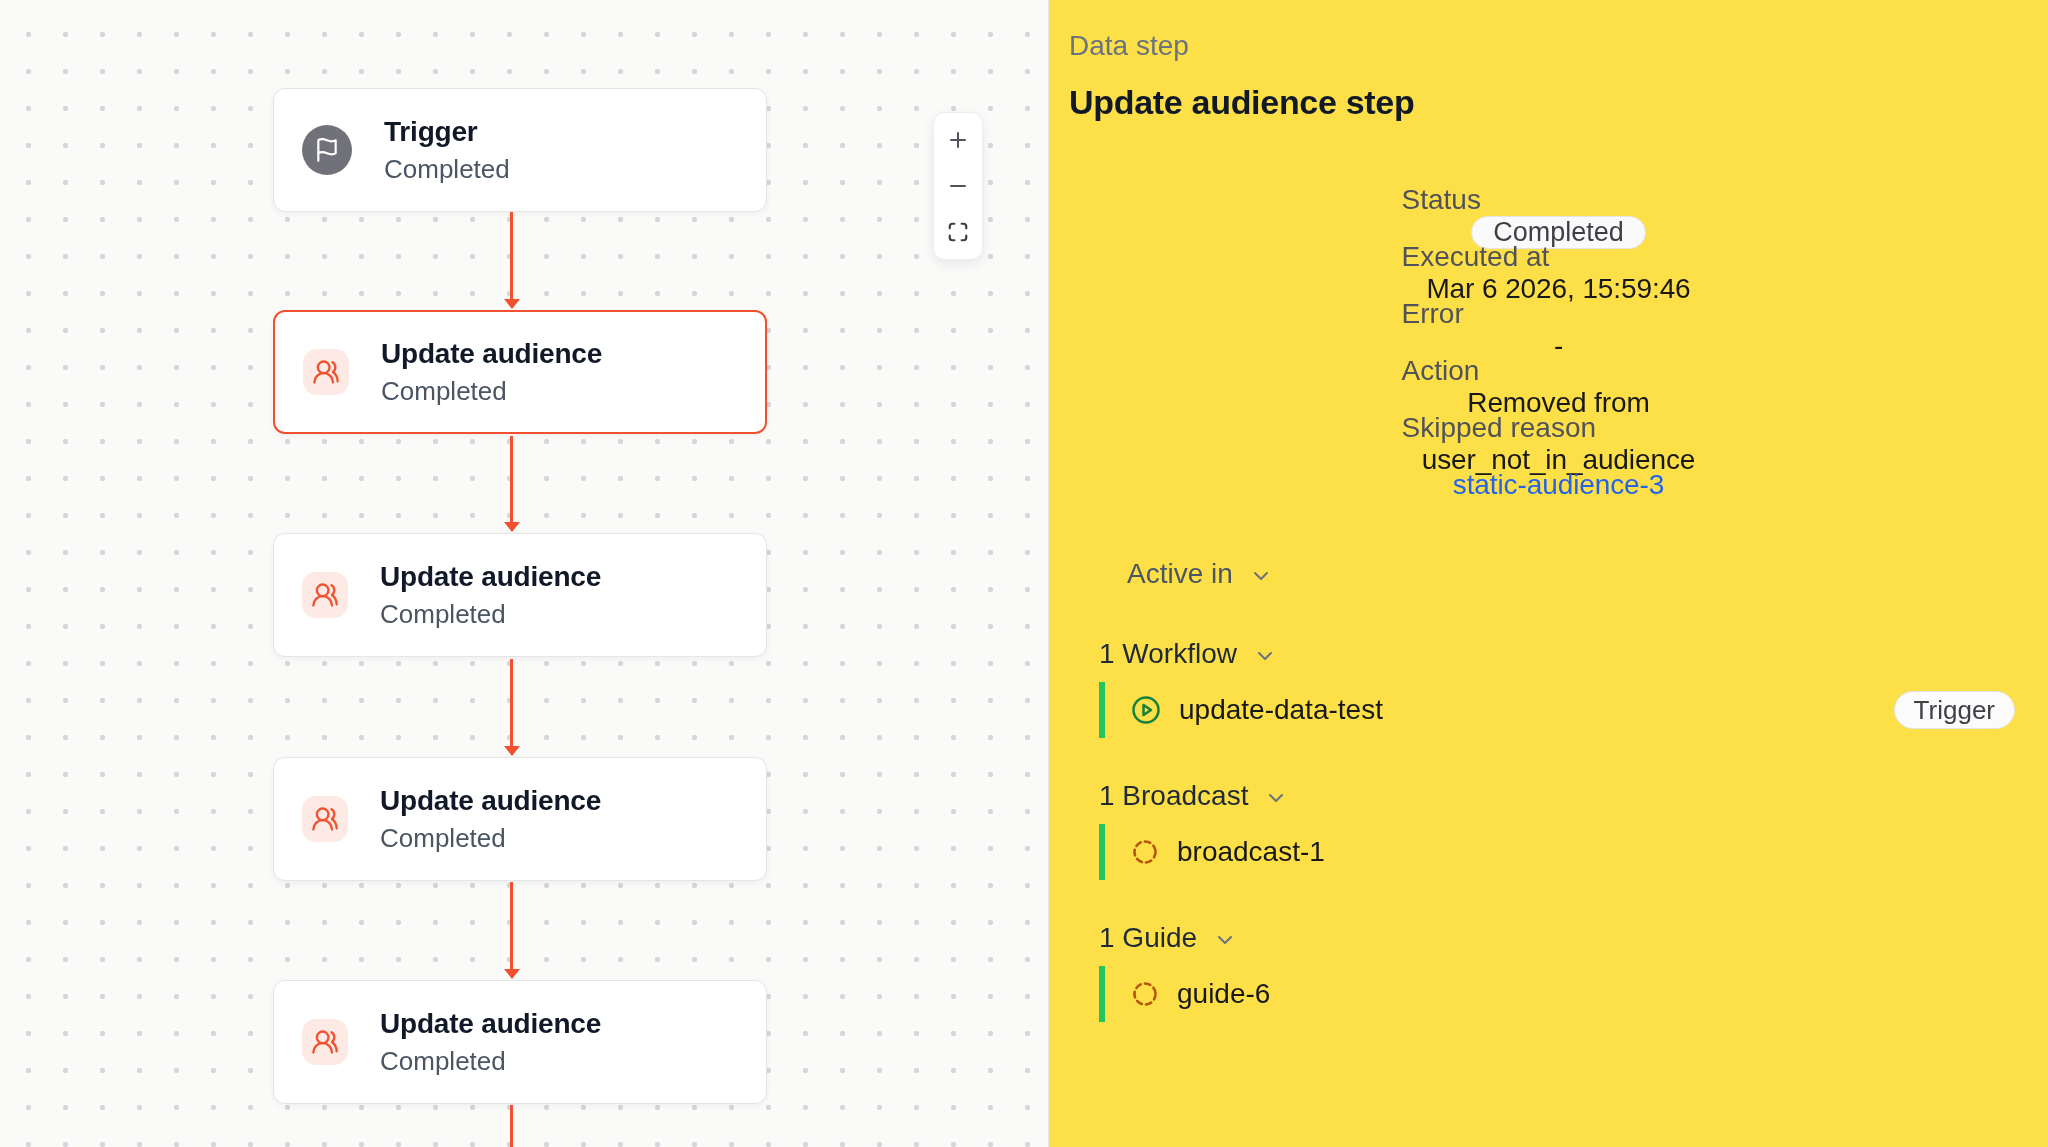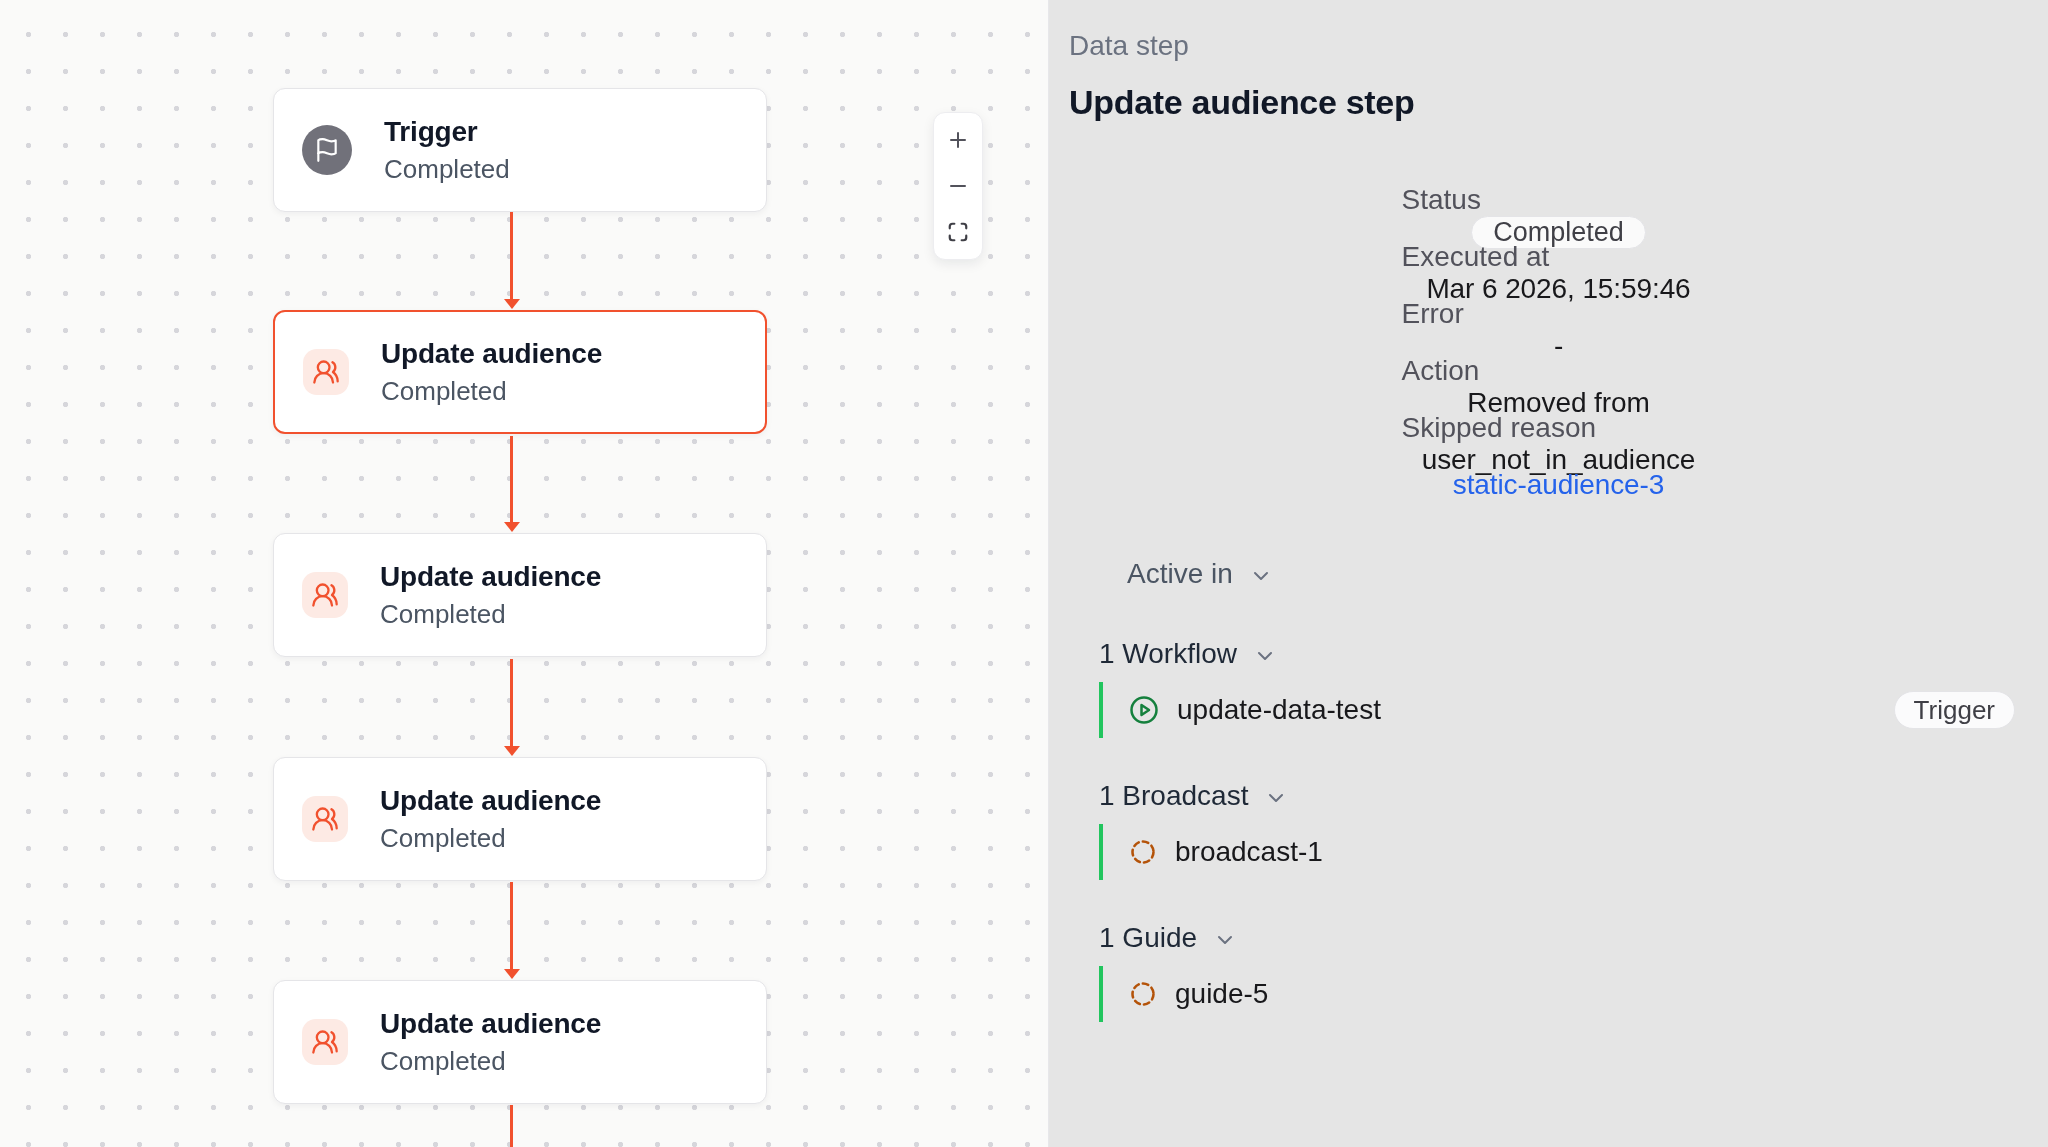--- a/index.html
+++ b/index.html
@@ -54,21 +54,21 @@
     display:flex; flex-direction:column; align-items:center; padding:7px 0; gap:6px;
   }
   .zoom-btn {
     width:40px; height:40px; border:none; background:transparent; border-radius:8px;
     display:flex; align-items:center; justify-content:center; cursor:pointer; color:#52525b;
   }
 
   
   .panel {
     position:absolute; left:1049px; top:0; right:0; bottom:0;
-    background:#e5e5e5; padding:28px 0 0 20px;
+    background:#fde047; padding:28px 0 0 20px;
   }
   .eyebrow { font-size:28px; line-height:36px; color:#6b7280; }
   .panel-title { margin-top:16px; font-size:34px; line-height:44px; font-weight:700; color:#111827; letter-spacing:-0.3px; }
 
   .fields { margin-top:60px; }
   .field-row { display:flex; align-items:center; height:57px;flex-direction:column; }
   .field-label { width:314px; flex:none; font-size:28px; color:#52525b; }
   .field-value { font-size:28px; color:#18181b; font-weight:500; letter-spacing:-0.1px; }
   .field-value.link { color:#2563eb; cursor:pointer; }
 
@@ -83,21 +83,21 @@
     display:flex; align-items:center; gap:16px; height:44px;
     font-size:28px; font-weight:500; cursor:pointer; width:max-content;
   }
   .section-header { color:#4b5563;margin-left:28px; }
   .group-header { margin-top:36px; color:#1f2937; }
   .chev { flex:none; margin-top:3px; }
 
   .item-row {
     position:relative; margin-top:6px; height:56px;
     display:flex; align-items:center; gap:18px;
-    border-left:4px solid #22c55e; padding-left:26px; cursor:pointer;
+    border-left:6px solid #22c55e; padding-left:26px; cursor:pointer;
   }
   .item-icon { flex:none; display:flex; align-items:center; }
   .item-name { font-size:28px; color:#18181b; }
 
   .trigger-pill {
     position:absolute; right:33px; top:50%; transform:translateY(-50%);
     display:inline-flex; align-items:center; height:38px; padding:0 19px;
     background:#fbfbfc; border:1.5px solid #e4e4e7; border-radius:19px;
     font-size:26px; font-weight:500; color:#3f3f46;
   }
@@ -299,17 +299,17 @@
             <path d="m6 9 6 6 6-6"></path>
           </svg>
       </span>
     </div>
     <div class="item-row">
       <span class="item-icon">
         <svg width="28" height="28" viewBox="0 0 24 24" fill="none" stroke="#b45309" stroke-width="2.2" stroke-linecap="round">
             <circle cx="12" cy="12" r="9" stroke-dasharray="4.8 3.6"></circle>
           </svg>
       </span>
-      <span class="item-name">guide-5</span>
+      <span class="item-name">guide-6</span>
     </div>
 
   </div>
 </div>
 
 </body></html>

